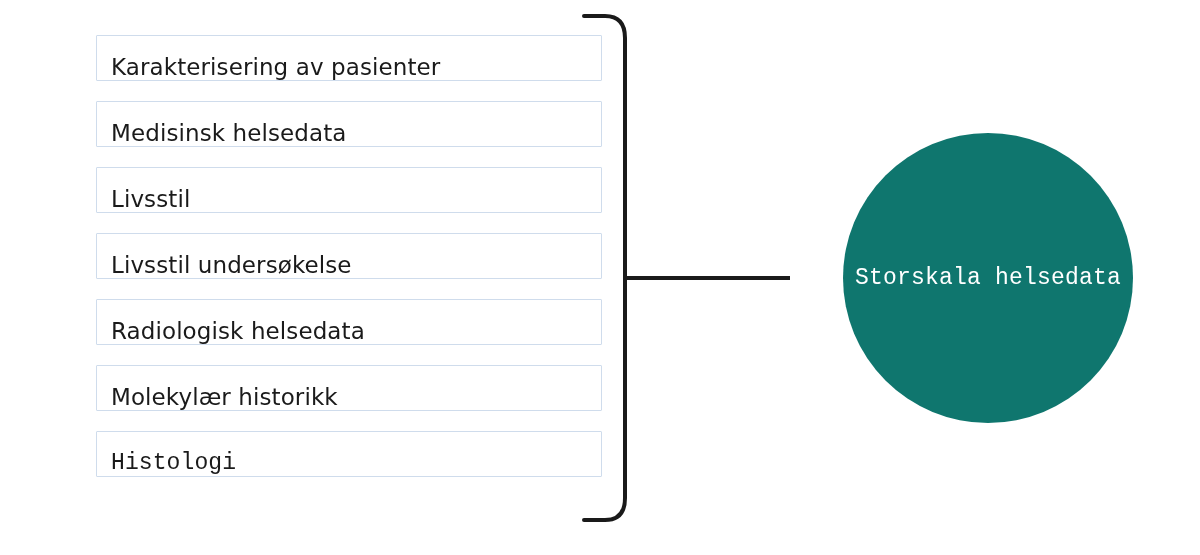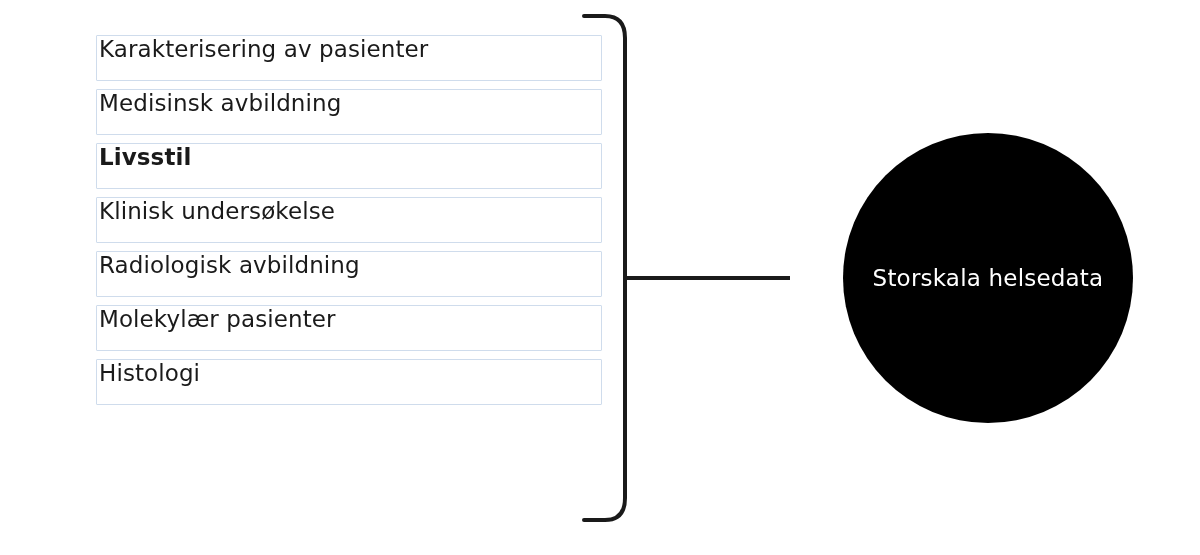--- a/index.html
+++ b/index.html
@@ -24,27 +24,27 @@
   .box-list {
     position: absolute;
     left: 96px;
     top: 35px;
     width: 506px;
   }
   .data-box {
     box-sizing: border-box;
     width: 506px;
     height: 46px;
-    margin-bottom: 8px;
+    margin-bottom: 20px;
     background: #ffffff;
     border: 1px solid #cfdcec;
     border-radius: 1px;
     display: flex;
-    align-items: flex-start;
-    padding-left: 2px;
+    align-items: flex-end;
+    padding-left: 14px;
   }
   .data-box .box-label {
     font-size: 23px;
     line-height: 26px;
     color: #1a1a1a;
     letter-spacing: 0.1px;
     white-space: nowrap;
   }
 
   
@@ -81,41 +81,41 @@
 </head>
 <body>
 
 <div id="canvas">
 
   <div class="box-list">
     <div class="data-box" style="border-color: rgb(207, 220, 236);">
       <span class="box-label">Karakterisering av pasienter</span>
     </div>
     <div class="data-box" style="border-color: rgb(207, 220, 236);">
-      <span class="box-label">Medisinsk avbildning</span>
+      <span class="box-label">Medisinsk helsedata</span>
     </div>
-    <div class="data-box" style="border-color: rgb(207, 220, 236); font-weight: bold;">
+    <div class="data-box" style="border-color: rgb(207, 220, 236);">
       <span class="box-label">Livsstil</span>
     </div>
     <div class="data-box" style="border-color: rgb(207, 220, 236);">
-      <span class="box-label">Klinisk undersøkelse</span>
+      <span class="box-label">Livsstil undersøkelse</span>
     </div>
     <div class="data-box" style="border-color: rgb(207, 220, 236);">
-      <span class="box-label">Radiologisk avbildning</span>
+      <span class="box-label">Radiologisk helsedata</span>
     </div>
     <div class="data-box" style="border-color: rgb(207, 220, 236);">
-      <span class="box-label">Molekylær pasienter</span>
+      <span class="box-label">Molekylær historikk</span>
     </div>
-    <div class="data-box" style="border-color: rgb(207, 220, 236);">
+    <div class="data-box" style="border-color: rgb(207, 220, 236); font-family: Liberation Mono, monospace;">
       <span class="box-label">Histologi</span>
     </div>
   </div>
 
   <svg id="connector-svg" viewBox="0 0 1200 555">
     <path d="M 584 16 L 605 16 Q 625 16 625 38 L 625 498 Q 625 520 605 520 L 584 520" fill="none" stroke="#1a1a1a" stroke-width="4" stroke-linecap="round"></path>
     <line x1="625" y1="278" x2="790" y2="278" stroke="#1a1a1a" stroke-width="4" stroke-linecap="butt"></line>
   </svg>
 
-  <div class="circle-node" style="background: #000000;">
+  <div class="circle-node" style="background: #0f766e; font-family: Liberation Mono, monospace;">
     <span class="circle-label" style="color: rgb(255, 255, 255);">Storskala helsedata</span>
   </div>
 
 </div>
 
 </body></html>

